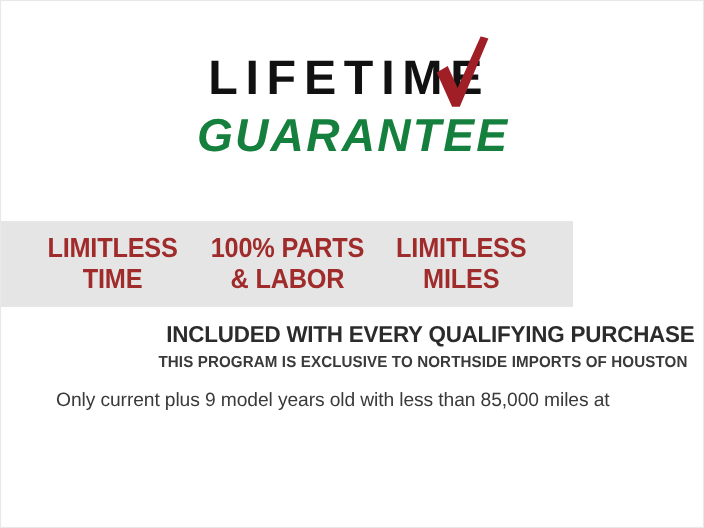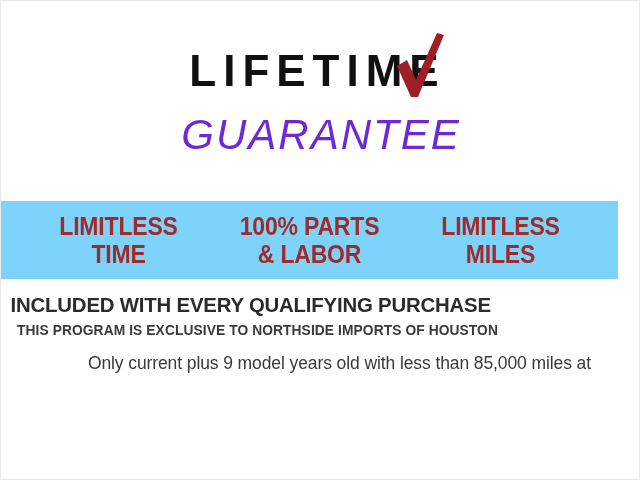--- a/index.html
+++ b/index.html
@@ -47,37 +47,37 @@
     position: absolute;
     left: 198px;
     top: -16px;
     width: 58px;
     height: 66px;
     pointer-events: none;
   }
   .logo-guarantee {
     font-family: "Liberation Sans", sans-serif;
     font-style: italic;
-    font-weight: normal;
+    font-weight: bold;
     font-size: 42px;
     letter-spacing: 2px;
-    color: #6d28d9;
+    color: #15803d;
     line-height: 1;
     display: block;
-    margin-top: 21px;
+    margin-top: 9px;
   }
 
   
   .features-band {
     position: absolute;
     left: 0;
     top: 200px;
-    width: 617px;
+    width: 520px;
     height: 78px;
-    background: #7dd3fc;
+    background: #e5e5e5;
     display: flex;
     align-items: center;
     justify-content: space-between;
     box-sizing: border-box;
     padding: 0 22px;
   }
   .feature-col {
     flex: 1 1 0;
     text-align: center;
     color: #a02b2b;
@@ -92,21 +92,21 @@
     display: block;
     white-space: nowrap;
   }
 
   
   .headline-block {
     position: absolute;
     left: 0;
     top: 292px;
     width: 640px;
-    text-align: left;
+    text-align: right;
   }
   .headline-main {
     font-family: "Liberation Sans", sans-serif;
     font-weight: bold;
     font-size: 21px;
     color: #2b2b2b;
     letter-spacing: -0.2px;
     line-height: 1.15;
     transform: scaleX(0.97);
   }
@@ -120,21 +120,21 @@
     margin-top: 5px;
     transform: scaleX(0.95);
   }
 
   
   .fineprint {
     position: absolute;
     left: 50px;
     top: 350px;
     width: 540px;
-    text-align: right;
+    text-align: left;
     font-family: "Liberation Sans", sans-serif;
     font-size: 17.5px;
     color: #3a3a3a;
     line-height: 1.48;
     letter-spacing: -0.1px;
   }
   .fineprint .fp-line {
     display: block;
     white-space: nowrap;
   }

